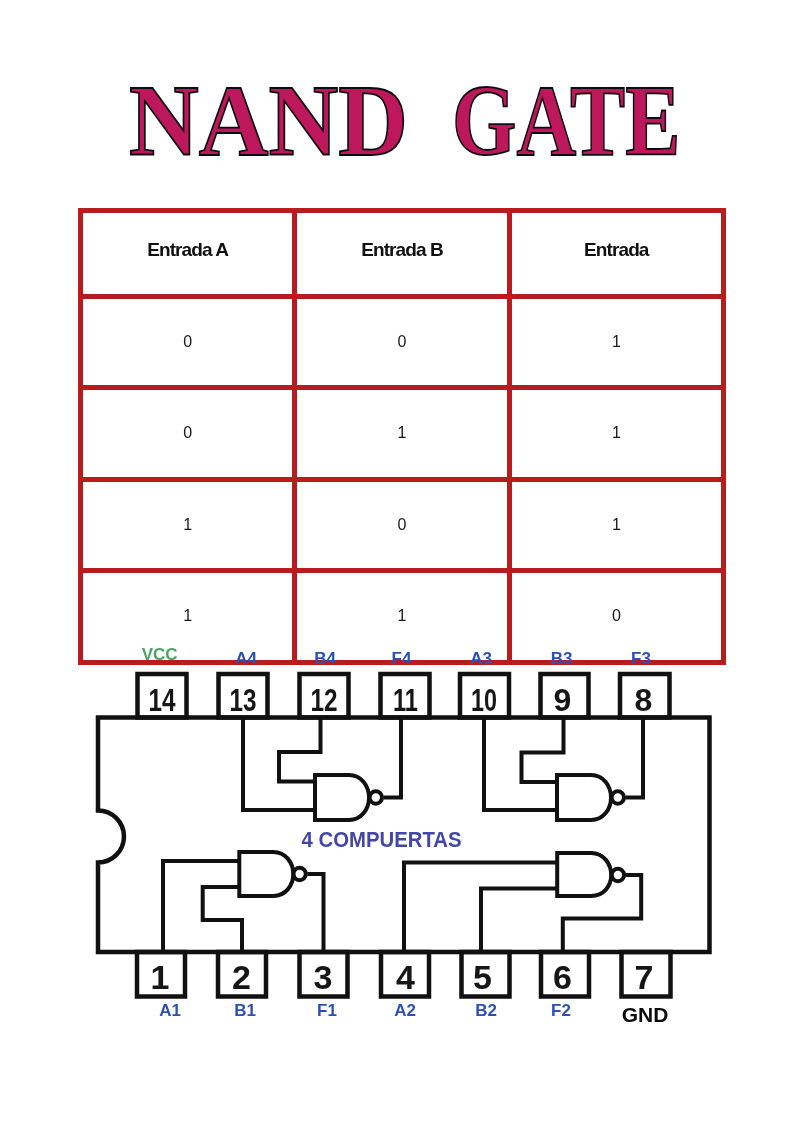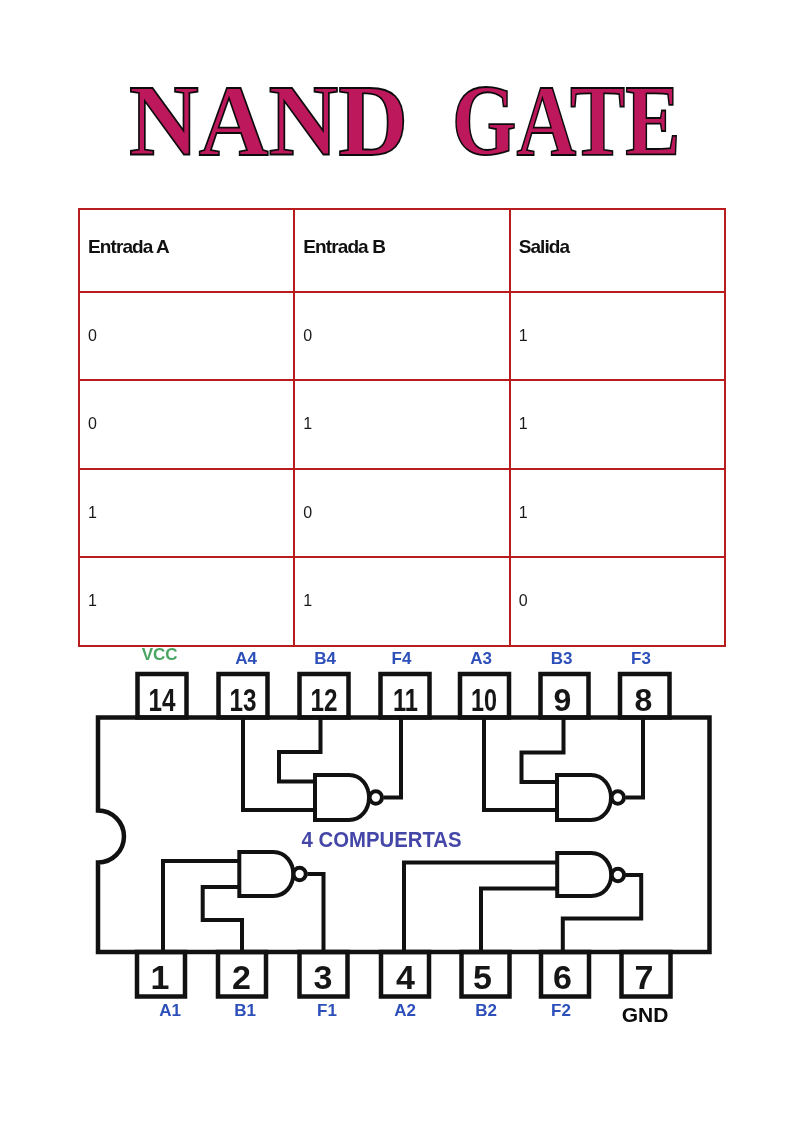--- a/index.html
+++ b/index.html
@@ -2,40 +2,40 @@
 <html><head>
 <meta charset="utf-8">
 <style>
   html,body{margin:0;padding:0;background:#ffffff;}
   body{width:804px;height:1125px;position:relative;font-family:"Liberation Sans",sans-serif;overflow:hidden;}
   .title{position:absolute;left:0;top:70px;width:804px;height:110px;
          font-family:"Liberation Serif",serif;font-weight:bold;font-size:102px;color:#be185d;line-height:1;-webkit-text-stroke:1.8px #0c0c0c;}
   .title .w1{position:absolute;left:129px;top:0;transform:scaleX(0.947);transform-origin:0 50%;white-space:nowrap;}
   .title .w2{position:absolute;left:452px;top:0;transform:scaleX(0.812);transform-origin:0 50%;white-space:nowrap;}
   table.truth{position:absolute;left:78px;top:208px;width:648px;border-collapse:collapse;table-layout:fixed;}
-  table.truth td{border:2px solid #b91c1c;vertical-align:middle;
+  table.truth td{border:5px solid #b91c1c;text-align:center;vertical-align:middle;
                  height:70.5px;font-size:16px;color:#1a1a1a;padding:8px;}
   table.truth tr.hdr td{font-weight:bold;font-size:19px;letter-spacing:-0.9px;color:#111;padding-top:2px;}
   svg text{font-family:"Liberation Sans",sans-serif;}
 </style>
 </head>
 <body>
 
 <div class="title">
     <span class="w1">NAND</span>
     <span class="w2">GATE</span>
   </div>
 
 <table class="truth">
 
   <tbody>
       <tr class="hdr">
         <td>Entrada A</td>
         <td>Entrada B</td>
-        <td>Salida</td>
+        <td>Entrada</td>
       </tr>
 
   <tr>
         <td>0</td>
         <td>0</td>
         <td>1</td>
       </tr>
 
   <tr>
         <td>0</td>

